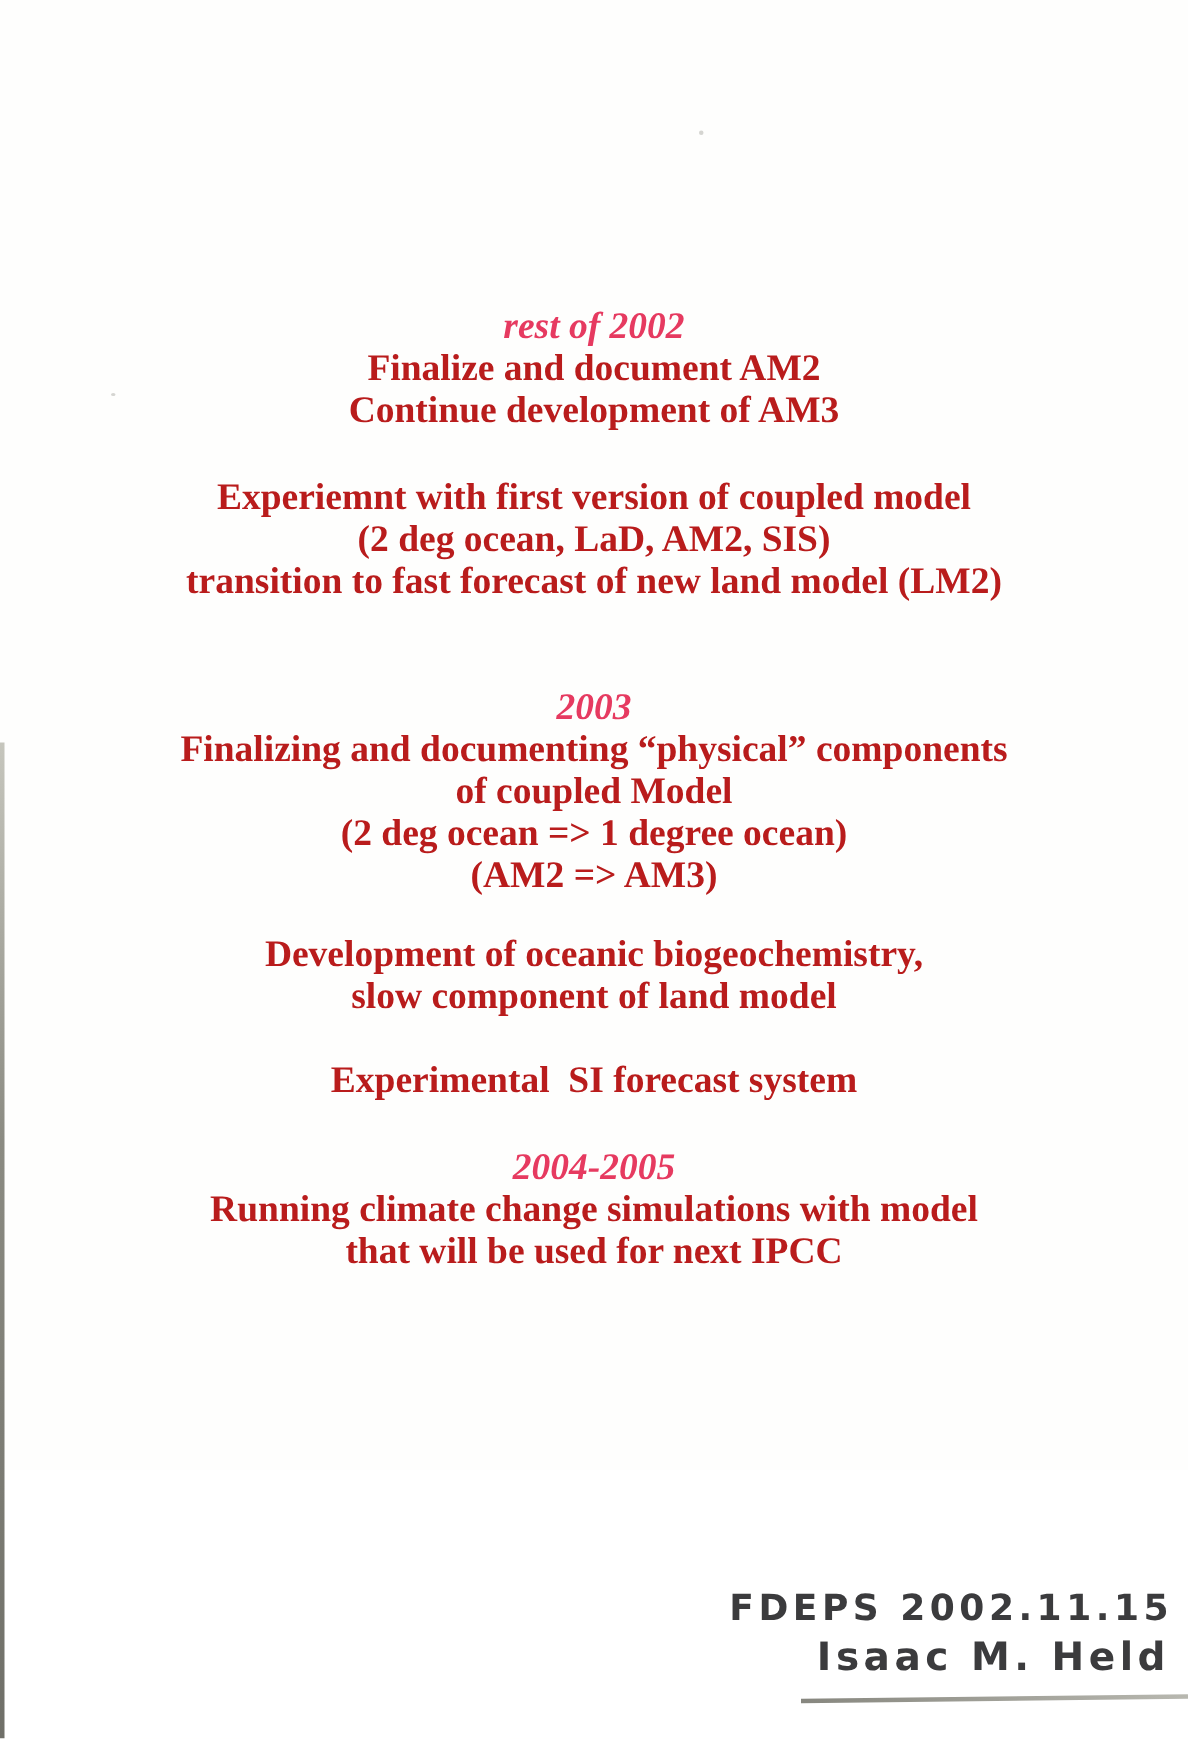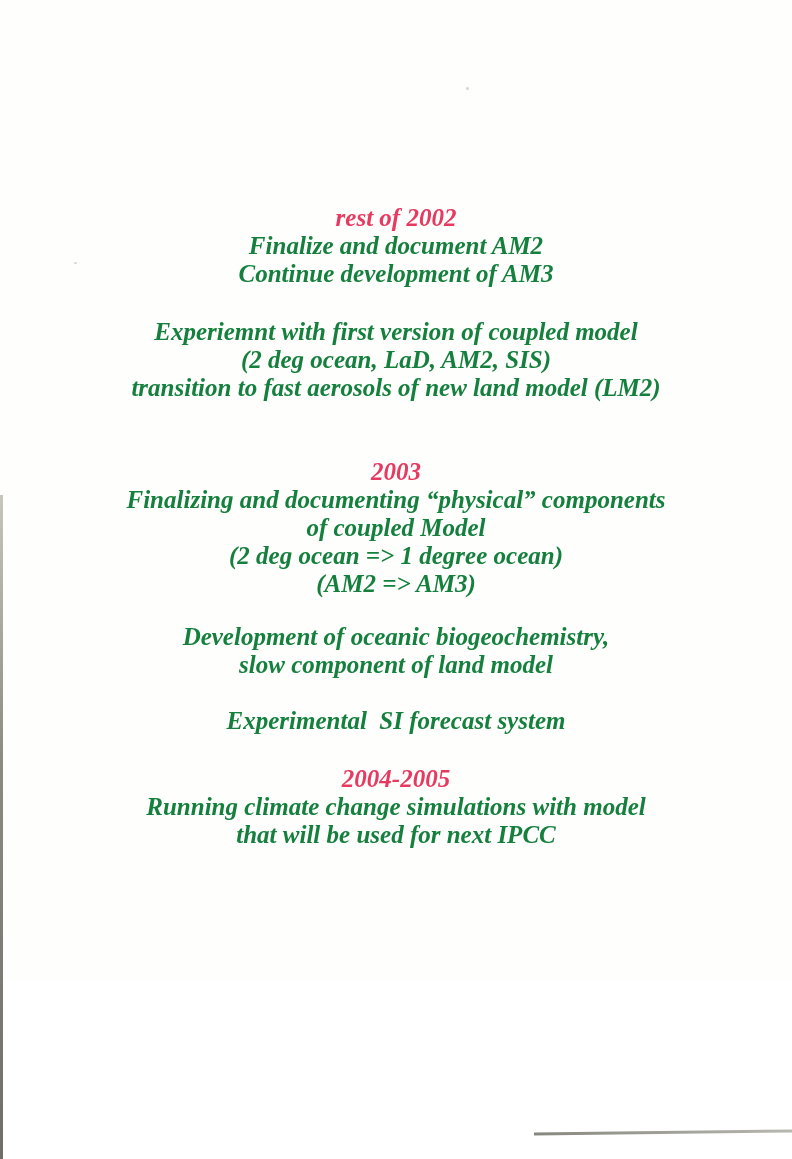--- a/index.html
+++ b/index.html
@@ -14,25 +14,24 @@
     width: 792px; height: 980px;
     background: #fefefd;
   }
   .content {
     position: absolute;
     left: 0; top: 0; width: 792px;
     padding-top: 204px;
     text-align: center;
   }
   .t-line {
-    font-style: italic;
     font-weight: bold;
     font-size: 25px;
     line-height: 28px;
-    color: #15803d;
+    color: #b91c1c;
     white-space: pre;
   }
   .heading {
     font-style: italic;
     font-weight: bold;
     font-size: 25px;
     line-height: 28px;
     color: #e63a60;
     white-space: pre;
   }
@@ -94,21 +93,21 @@
     <div class="section">
       <div class="heading">rest of 2002</div>
       <div class="para">
         <div class="t-line">Finalize and document AM2</div>
         <div class="t-line">Continue development of AM3</div>
       </div>
       <div class="gap-30"></div>
       <div class="para">
         <div class="t-line">Experiemnt with first version of coupled model</div>
         <div class="t-line">(2 deg ocean, LaD, AM2, SIS)</div>
-        <div class="t-line">transition to fast aerosols of new land model (LM2)</div>
+        <div class="t-line">transition to fast forecast of new land model (LM2)</div>
       </div>
     </div>
 
     <div class="gap-56"></div>
 
     <div class="section">
       <div class="heading">2003</div>
       <div class="para">
         <div class="t-line">Finalizing and documenting “physical” components</div>
         <div class="t-line">of coupled Model</div>
@@ -132,19 +131,23 @@
       <div class="heading">2004-2005</div>
       <div class="para">
         <div class="t-line">Running climate change simulations with model</div>
         <div class="t-line">that will be used for next IPCC</div>
       </div>
       <div class="gap-28"></div>
     </div>
 
   </div>
 
+  <div class="handwriting">
+    <div class="hw-line1">FDEPS 2002.11.15</div>
+    <div class="hw-line2">Isaac M. Held</div>
+  </div>
   <div class="hw-underline"></div>
 
   <div class="edge-stripe"></div>
   <div class="speck speck-1"></div>
   <div class="speck speck-2"></div>
 
 </div>
 
 </body></html>

